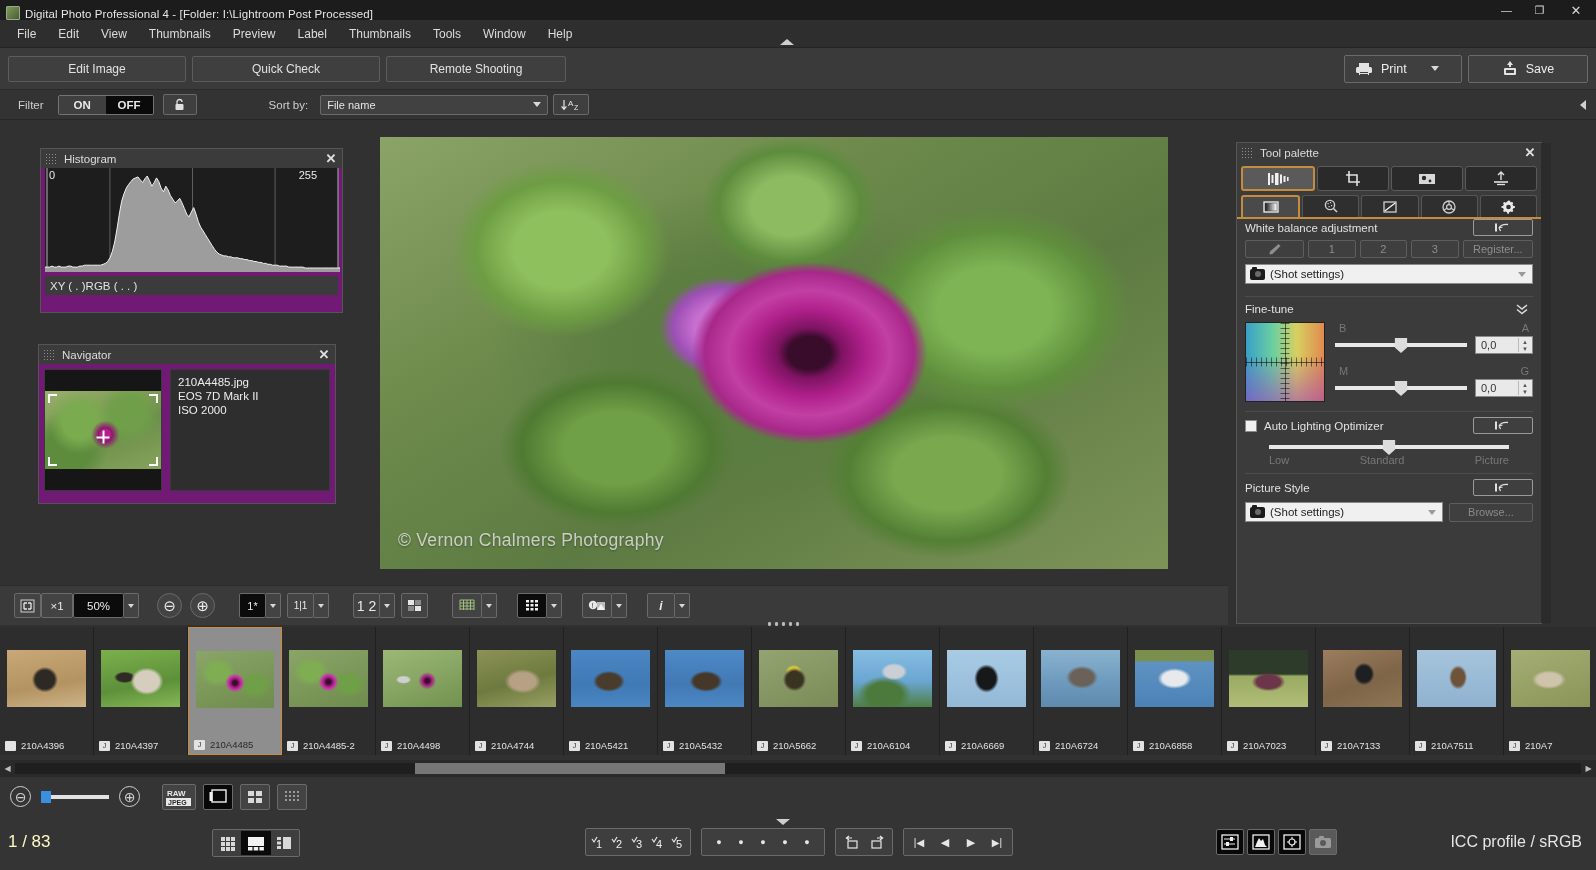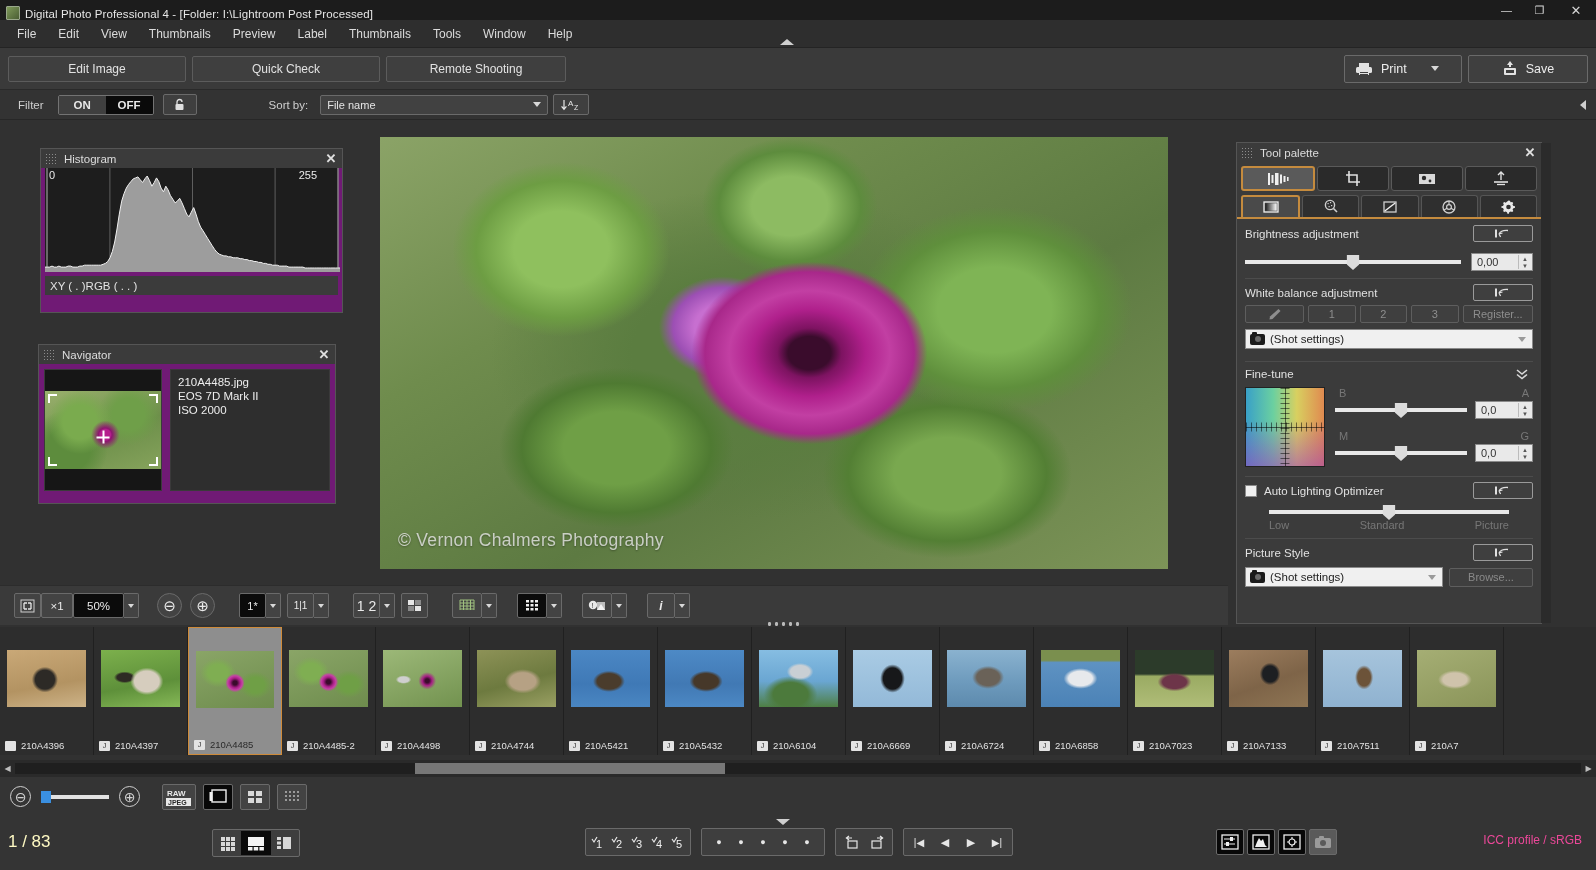--- a/index.html
+++ b/index.html
@@ -268,21 +268,21 @@
   
   .statusbar {
     position: absolute; left: 0; top: 816px; width: 1596px; height: 54px;
     background: #343434; display: flex; align-items: center; position: absolute;
   }
   .statusbar .caret-up {
     position: absolute; left: 776px; top: 3px; width: 0; height: 0;
     border-left: 7px solid transparent; border-right: 7px solid transparent; border-top: 6px solid #cfcfcf;
   }
   .counter { position: absolute; left: 8px; top: 16px; font-size: 17px; color: #fef9c3; }
-  .icc { position: absolute; right: 14px; top: 17px; font-size: 12px; color: #ec4899; }
+  .icc { position: absolute; right: 14px; top: 17px; font-size: 16px; color: #e5e5e5; }
   .grpbox {
     height: 28px; border: 1px solid #6a6a6a; background: #3e3e3e; border-radius: 2px;
     display: flex; align-items: center; padding: 0 2px;
   }
   .grpbox .cell {
     min-width: 26px; height: 24px; display: flex; align-items: center; justify-content: center;
     color: #e6e6e6; font-size: 12px;
   }
   .grpbox .cell.on { background: #0a0a0a; }
 
@@ -663,20 +663,27 @@
         <div class="cap">
           <span class="badge">J</span>
           <span>210A5421</span>
         </div>
       </div>
       <div class="thumb">
         <div class="img" style="background: radial-gradient(25% 22% at 52% 55%, rgb(70, 56, 41) 0px, rgb(70, 56, 41) 62%, transparent 84%), linear-gradient(rgb(77, 138, 198), rgb(65, 121, 180) 60%, rgb(76, 136, 196));"></div>
         <div class="cap">
           <span class="badge">J</span>
           <span>210A5432</span>
+        </div>
+      </div>
+      <div class="thumb">
+        <div class="img" style="background: radial-gradient(18% 25% at 45% 52%, rgb(58, 51, 34) 0px, rgb(58, 51, 34) 58%, transparent 82%), radial-gradient(12% 14% at 44% 38%, rgb(216, 196, 63) 0px, rgb(216, 196, 63) 60%, transparent 85%), linear-gradient(160deg, rgb(147, 164, 113), rgb(123, 139, 87));"></div>
+        <div class="cap">
+          <span class="badge">J</span>
+          <span>210A5662</span>
         </div>
       </div>
       <div class="thumb">
         <div class="img" style="background: radial-gradient(20% 18% at 52% 38%, rgb(201, 207, 212) 0px, rgb(201, 207, 212) 60%, transparent 84%), radial-gradient(40% 38% at 40% 78%, rgb(76, 122, 60) 0px, rgb(76, 122, 60) 55%, transparent 85%), linear-gradient(rgb(134, 189, 226), rgb(106, 166, 210) 55%, rgb(78, 127, 68));"></div>
         <div class="cap">
           <span class="badge">J</span>
           <span>210A6104</span>
         </div>
       </div>
       <div class="thumb">
@@ -1000,44 +1007,20 @@
           </svg>
       </div>
       <div class="tp-tab2">
         <svg width="17" height="16" viewBox="0 0 17 16">
             <path d="M8.5 1.5 l1.4 .3 .7 1.5 1.6-.3 1 1.1 -.7 1.5 .9 1.4 1.6 .3 0 1.5 -1.6 .4 -.8 1.4 .7 1.5 -1.1 1 -1.5-.7 -1.5 .8 -.3 1.6 -1.5 0 -.4-1.6 -1.4-.8 -1.5 .7 -1-1.1 .7-1.5 -.8-1.4 -1.6-.4 0-1.5 1.6-.3 .8-1.5 -.7-1.4 1.1-1 1.5 .7z" fill="#e8e8e8"></path>
             <circle cx="8.5" cy="8" r="2.3" fill="#2f2f2f"></circle>
           </svg>
       </div>
     </div>
 
-    <div class="tp-section">
-      <div class="tp-row">
-        <div class="tp-label">Brightness adjustment</div>
-        <div class="resetbtn bright">
-          <svg width="20" height="11" viewBox="0 0 20 11">
-              <rect x="2" y="1.5" width="2" height="8" fill="#e0e0e0"></rect>
-              <path d="M15 2.5 C9 2 7 4 6 6 M6 6 L9.5 5 M6 6 L7.6 9" stroke="#e0e0e0" stroke-width="1.3" fill="none"></path>
-            </svg>
-        </div>
-      </div>
-      <div style="display:flex;align-items:center;gap:10px;margin-top:11px">
-        <div class="slider" style="flex:1">
-          <div class="knob" id="bkn" style="left: 50%;"></div>
-        </div>
-        <div class="numbox">
-          <span>0,00</span>
-          <span class="spin">
-              <span>▲</span>
-              <span>▼</span>
-            </span>
-        </div>
-      </div>
-      <div class="divider"></div>
-    </div>
 
     <div class="tp-section" style="padding-top:0">
       <div class="tp-row">
         <div class="tp-label">White balance adjustment</div>
         <div class="resetbtn bright">
           <svg width="20" height="11" viewBox="0 0 20 11">
               <rect x="2" y="1.5" width="2" height="8" fill="#e0e0e0"></rect>
               <path d="M15 2.5 C9 2 7 4 6 6 M6 6 L9.5 5 M6 6 L7.6 9" stroke="#e0e0e0" stroke-width="1.3" fill="none"></path>
             </svg>
         </div>

